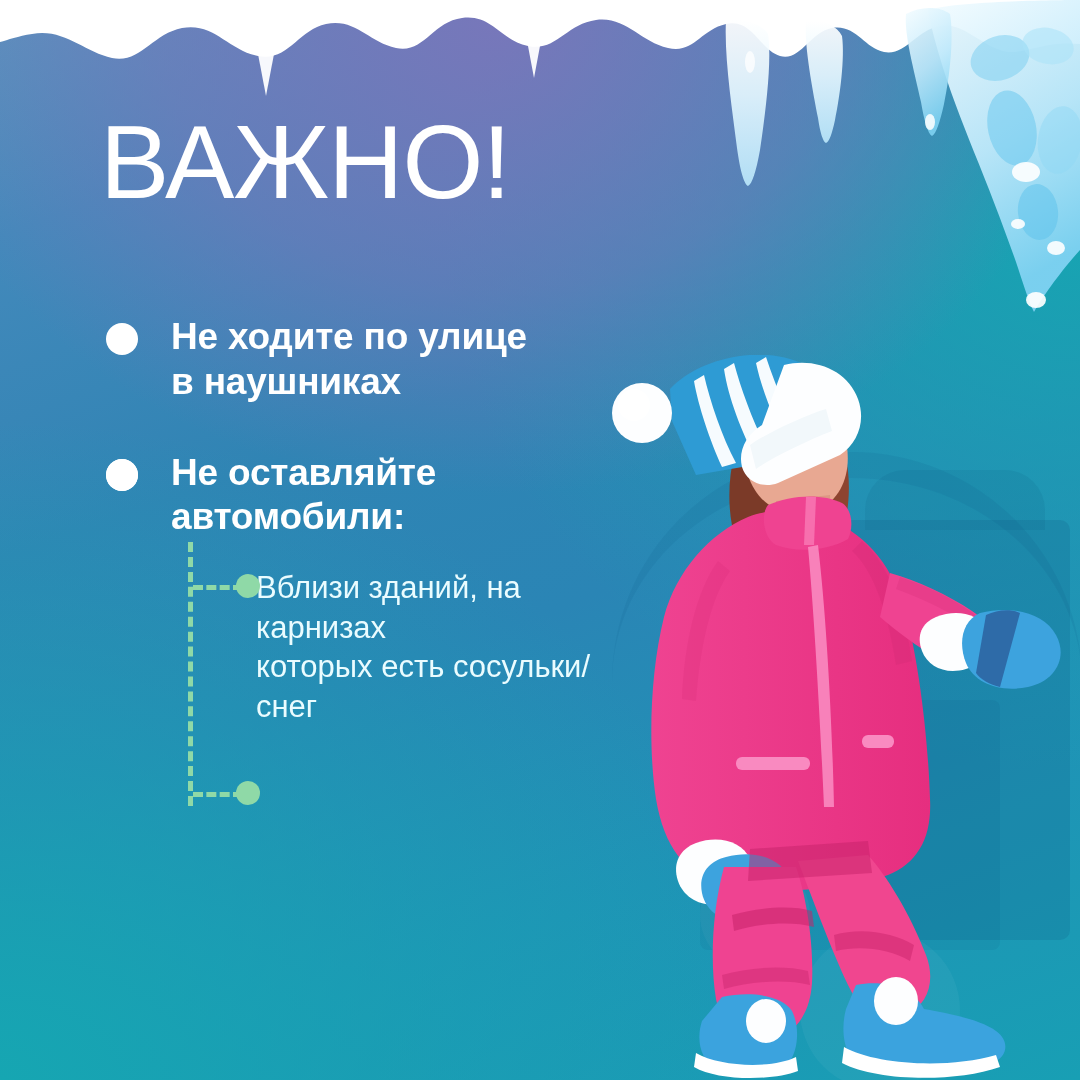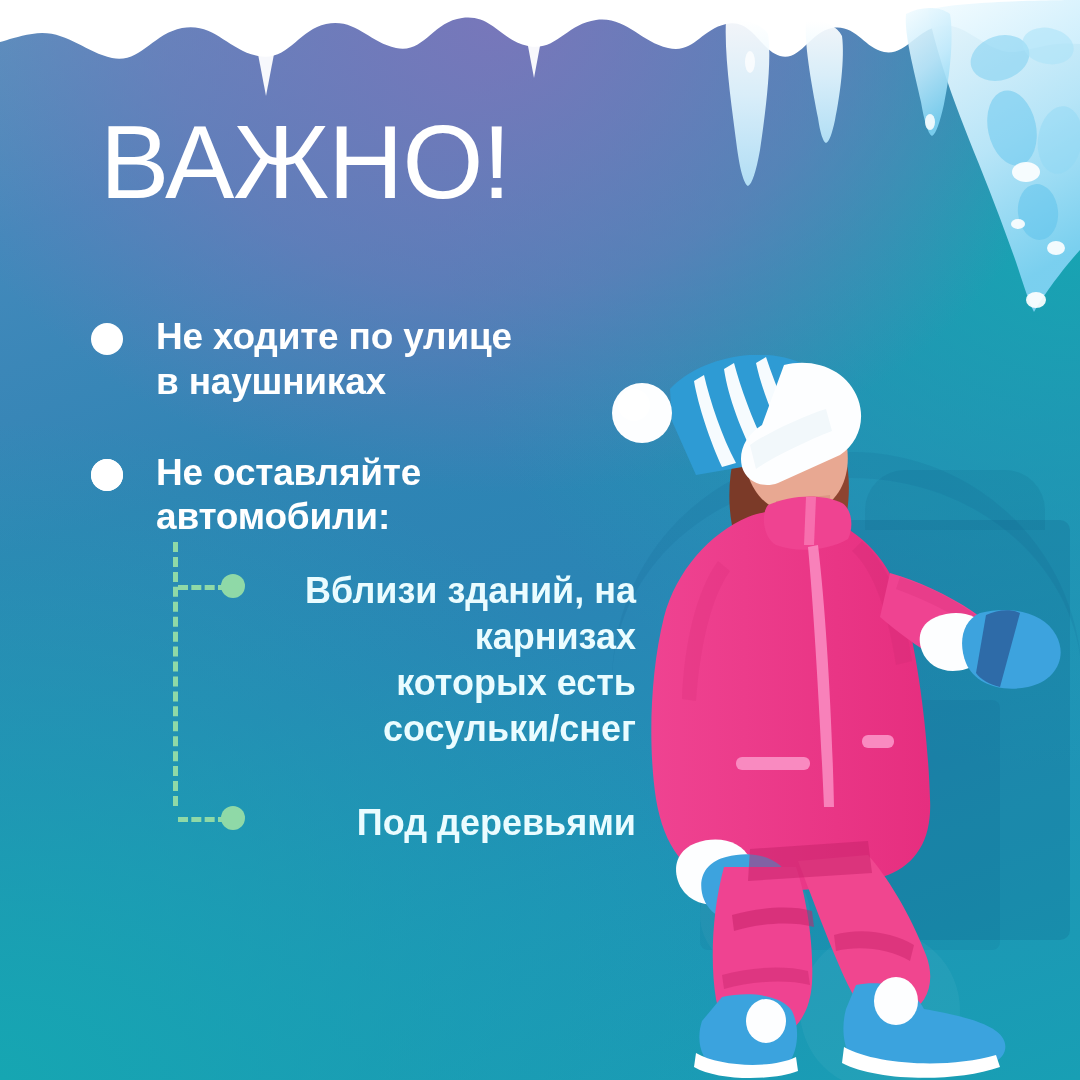--- a/index.html
+++ b/index.html
@@ -36,21 +36,21 @@
 
   
   .content{position:absolute;left:0;top:0;width:640px;height:891px;}
 
   .title{
     position:absolute;left:100px;top:110px;
     color:#ffffff;font-size:104px;line-height:1;font-weight:400;
     letter-spacing:-1px;white-space:nowrap;
   }
 
-  .bullets{position:absolute;left:91px;top:315px;width:545px;}
+  .bullets{position:absolute;left:106px;top:315px;width:545px;}
 
   .bullet{position:relative;padding-left:65px;margin-bottom:46px;}
   .bullet .dot{
     position:absolute;left:0;top:8px;width:32px;height:32px;border-radius:50%;
     background:#ffffff;
   }
   .bullet .btext{
     color:#ffffff;font-size:37px;line-height:1.21;font-weight:bold;
     letter-spacing:-0.2px;white-space:pre-line;
   }
@@ -64,23 +64,22 @@
   .subitem{position:relative;padding-left:85px;margin-bottom:48px;}
   .subitem .hline{
     position:absolute;left:22px;top:17px;width:50px;height:0;
     border-top:5px dashed #8fd9a7;
   }
   .subitem .sdot{
     position:absolute;left:65px;top:6px;width:24px;height:24px;border-radius:50%;
     background:#8fd9a7;
   }
   .subitem .stext{
-    color:#eafcff;font-size:36px;line-height:1.28;font-weight:700;
+    color:#eafcff;font-size:31px;line-height:1.28;font-weight:400;
     white-space:pre-line;
-    text-align:right;
   }
 
   
   .character{position:absolute;left:600px;top:355px;width:480px;height:725px;}
 </style>
 </head>
 <body>
 
 <div id="poster">
 
@@ -315,20 +314,19 @@
           <div class="subitem">
             <span class="hline"></span>
             <span class="sdot"></span>
             <div class="stext">Вблизи зданий, на карнизах
 которых есть сосульки/снег</div>
           </div>
 
           <div class="subitem" style="margin-bottom:0;">
             <span class="hline"></span>
             <span class="sdot"></span>
-            <div class="stext">Под деревьями</div>
           </div>
         </div>
       </div>
 
     </div>
   </div>
 </div>
 
 </body></html>

